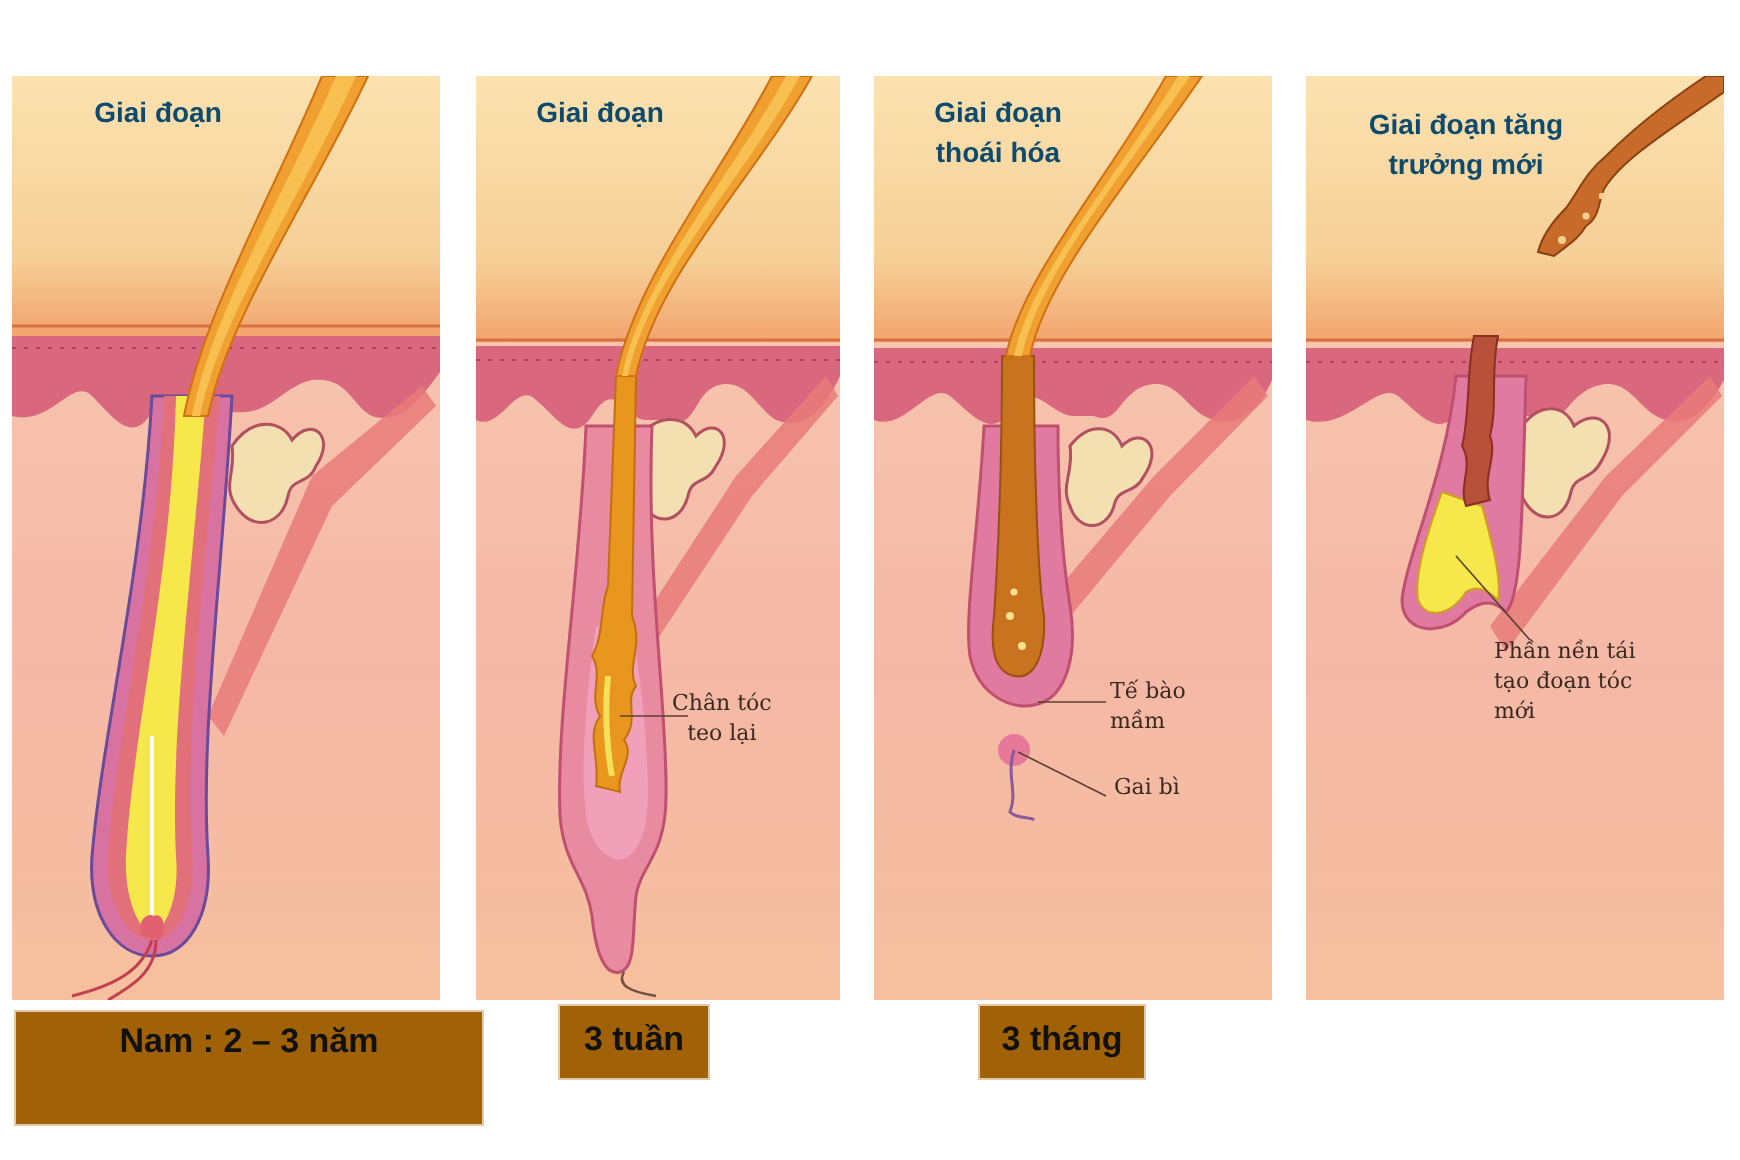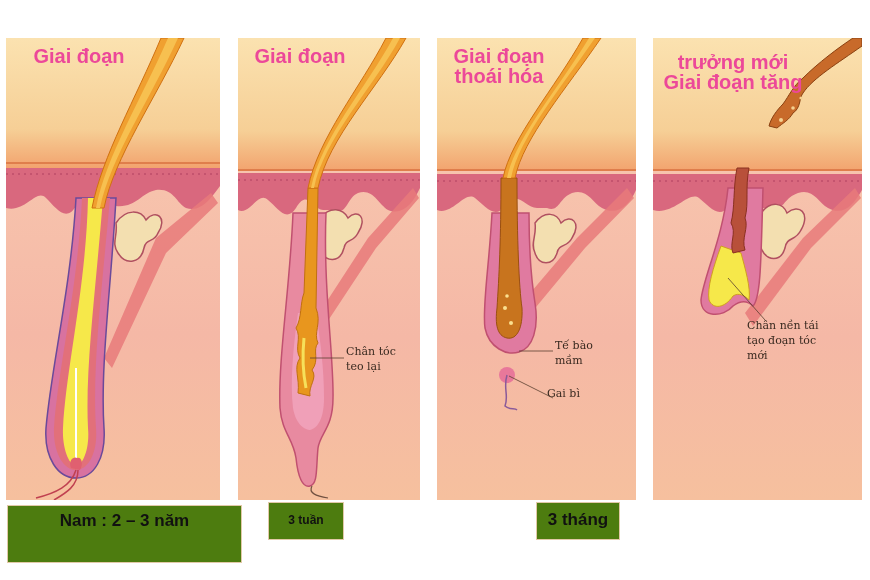--- a/index.html
+++ b/index.html
@@ -1,21 +1,21 @@
 <!DOCTYPE html>
 <html><head>
 <meta charset="utf-8">
 <style>
   html, body { margin:0; padding:0; background:#ffffff; }
   body { width:870px; height:580px; position:relative; overflow:hidden; font-family:"Liberation Sans", sans-serif; }
   .panel { position:absolute; top:38px; height:462px; overflow:hidden; }
   .panel svg { position:absolute; left:0; top:0; }
-  .title { position:absolute; font-family:"Liberation Sans", sans-serif; font-weight:bold; font-size:20px; line-height:20px; color:#ec4899; text-align:center; z-index:3; }
+  .title { position:absolute; font-family:"Liberation Sans", sans-serif; font-weight:bold; font-size:14px; line-height:20px; color:#0c4a6e; text-align:center; z-index:3; }
   .callout { position:absolute; font-family:"DejaVu Serif", serif; font-size:11px; line-height:15px; color:#3a2a20; z-index:3; }
-  .duration { position:absolute; background:#4d7c0f; border:1.5px solid #e2c9a8; font-family:"Liberation Sans", sans-serif; font-weight:bold; color:#111; text-align:center; }
+  .duration { position:absolute; background:#a16207; border:1.5px solid #e2c9a8; font-family:"Liberation Sans", sans-serif; font-weight:bold; color:#111; text-align:center; }
 </style>
 </head>
 <body>
 
 <div class="panel" style="left:6px;width:214px;">
   <svg width="214" height="462" viewBox="0 0 214 462">
     <defs>
       <linearGradient id="sky1" x1="0" y1="0" x2="0" y2="1">
         <stop offset="0" stop-color="#fbe2b0"></stop>
           <stop offset="0.7" stop-color="#f6cf96"></stop>
@@ -84,21 +84,21 @@
     <path d="M74 448 C70 455 78 458 90 460" stroke="#705040" stroke-width="1.2" fill="none"></path>
 
     <path d="M148 0 L168 0 C140 50 90 100 80 150 L70 150 C80 100 122 50 148 0 Z" fill="#f0a030" stroke="#d07010" stroke-width="1"></path>
     <path d="M155 0 L162 0 C135 50 86 100 76 150 L73 150 C83 100 128 50 155 0 Z" fill="#f7c050"></path>
 
     <line x1="72" y1="320" x2="106" y2="320" stroke="#5a4030" stroke-width="0.8"></line>
   </svg>
   <div class="title" style="left:6px;top:8px;width:112px;">
     <div>Giai đoạn</div>
   </div>
-  <div class="callout" style="left:108px;top:306px;">
+  <div class="callout" style="left:98px;top:306px;text-align:center;">
     <div>Chân tóc</div>
     <div>teo lại</div>
   </div>
 </div>
 
 <div class="panel" style="left:437px;width:199px;">
   <svg width="199" height="462" viewBox="0 0 199 462">
     <defs>
       <linearGradient id="sky3" x1="0" y1="0" x2="0" y2="1">
         <stop offset="0" stop-color="#fbe2b0"></stop>
@@ -136,21 +136,21 @@
     <line x1="72" y1="338" x2="116" y2="360" stroke="#5a4030" stroke-width="0.8"></line>
   </svg>
   <div class="title" style="left:12px;top:8px;width:100px;">
     <div>Giai đoạn</div>
     <div>thoái hóa</div>
   </div>
   <div class="callout" style="left:118px;top:300px;">
     <div>Tế bào</div>
     <div>mầm</div>
   </div>
-  <div class="callout" style="left:110px;top:348px;">
+  <div class="callout" style="left:120px;top:348px;">
     <div>Gai bì</div>
   </div>
 </div>
 
 <div class="panel" style="left:653px;width:209px;">
   <svg width="209" height="462" viewBox="0 0 209 462">
     <defs>
       <linearGradient id="sky4" x1="0" y1="0" x2="0" y2="1">
         <stop offset="0" stop-color="#fbe2b0"></stop>
           <stop offset="0.7" stop-color="#f6cf96"></stop>
@@ -176,31 +176,31 @@
 
     <path d="M84 130 C80 150 82 170 78 185 C84 195 76 205 80 215 L92 212 C88 200 96 190 92 180 C96 165 92 150 96 130 Z" fill="#b8503a" stroke="#8a3020" stroke-width="1"></path>
 
     <path d="M200 0 L209 0 L209 8 C185 25 160 40 150 55 C146 60 148 70 140 75 C136 82 130 85 124 90 L116 88 C118 80 124 72 130 66 C136 58 140 48 150 40 C165 25 185 10 200 0 Z" fill="#c86a2a" stroke="#8a4010" stroke-width="1"></path>
     <circle cx="128" cy="82" r="2" fill="#f4d090"></circle>
       <circle cx="140" cy="70" r="1.8" fill="#f4d090"></circle>
       <circle cx="148" cy="60" r="1.6" fill="#f4d090"></circle>
     <line x1="75" y1="240" x2="112" y2="282" stroke="#5a4030" stroke-width="0.8"></line>
   </svg>
   <div class="title" style="left:10px;top:14px;width:140px;">
+    <div>Giai đoạn tăng</div>
     <div>trưởng mới</div>
-    <div>Giai đoạn tăng</div>
   </div>
   <div class="callout" style="left:94px;top:280px;">
-    <div>Chân nền tái</div>
+    <div>Phần nền tái</div>
     <div>tạo đoạn tóc</div>
     <div>mới</div>
   </div>
 </div>
 
 <div class="duration" style="left:7px;top:505px;width:235px;height:58px;font-size:17px;line-height:25px;padding-top:2px;box-sizing:border-box;">
   <div>Nam : 2 – 3 năm</div>
 </div>
-<div class="duration" style="left:268px;top:502px;width:74px;height:36px;font-size:12px;line-height:34px;">
+<div class="duration" style="left:279px;top:502px;width:74px;height:36px;font-size:17px;line-height:34px;">
   <span>3 tuần</span>
 </div>
-<div class="duration" style="left:489px;top:502px;width:82px;height:36px;font-size:17px;line-height:34px;margin-left:47px;">
+<div class="duration" style="left:489px;top:502px;width:82px;height:36px;font-size:17px;line-height:34px;">
   <span>3 tháng</span>
 </div>
 
 </body></html>

